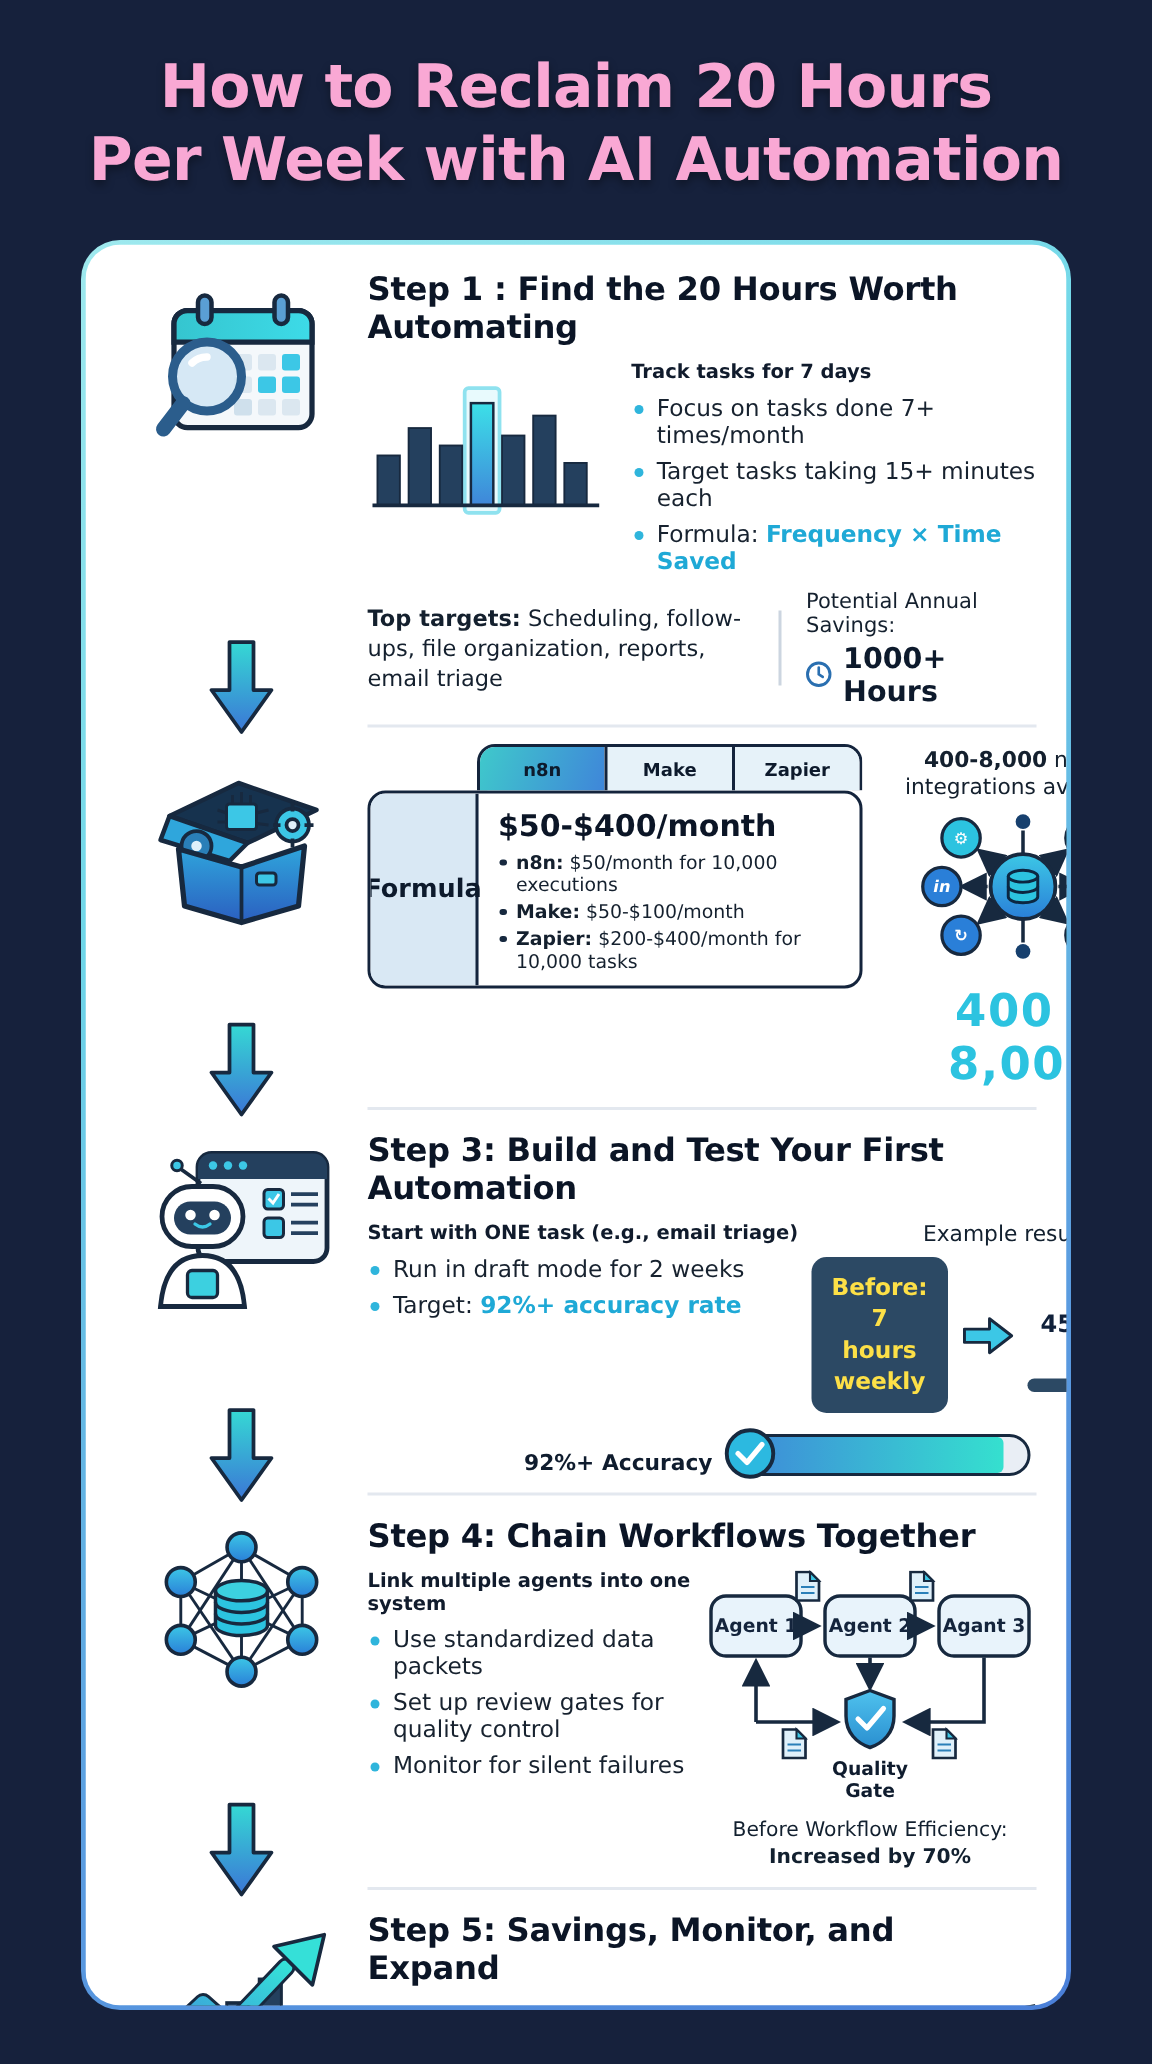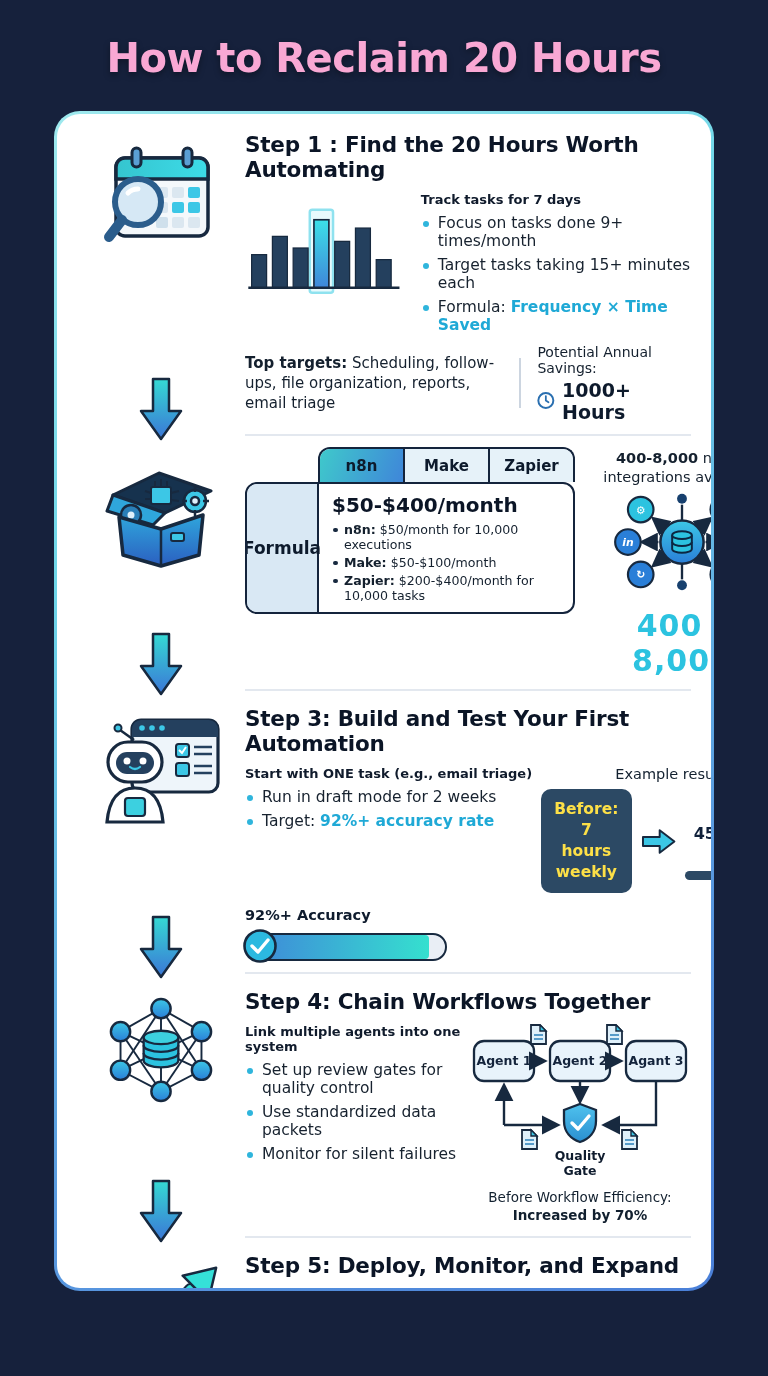--- a/index.html
+++ b/index.html
@@ -39,42 +39,42 @@
   .s1-row{display:flex;gap:18px;align-items:flex-start;}
   .s1-bottom{display:flex;align-items:center;margin-top:10px;}
   .targets{width:300px;font-size:15px;line-height:1.35;}
   .vdiv{width:2px;height:50px;background:#ccd5e0;margin:0 16px;flex:none;}
   .savings{font-size:14px;}
   .savings-val{display:flex;align-items:center;gap:7px;font-size:19px;font-weight:bold;color:#0d1a2c;margin-top:3px;}
   
   .s2-row{display:flex;gap:14px;}
   .price-table{width:330px;flex:none;font-size:0;}
   .pt-headers{display:flex;margin-left:73px;border:2.5px solid #14243c;border-bottom:none;border-radius:12px 12px 0 0;overflow:hidden;}
-  .pt-h{flex:1;text-align:center;font-size:15px;font-weight:bold;color:#0d1a2c;padding:8px 0 7px;background:#e6f2f9;border-left:2px solid #14243c;}
+  .pt-h{flex:1;text-align:center;font-size:12px;font-weight:bold;color:#0d1a2c;padding:8px 0 7px;background:#e6f2f9;border-left:2px solid #14243c;}
   .pt-h:first-child{border-left:none;background:linear-gradient(110deg,#3fc9cb 0%,#3f86d9 100%);}
   .pt-body{display:flex;border:2.5px solid #14243c;border-radius:12px;background:#ffffff;overflow:hidden;}
   .pt-rowlabel{width:70px;flex:none;background:#d9e8f4;border-right:2.5px solid #14243c;display:flex;align-items:center;justify-content:center;font-size:17px;font-weight:bold;color:#0d1a2c;}
   .pt-cell{padding:9px 10px 9px 13px;}
   .pt-cell h3{margin:0;font-size:20px;font-weight:bold;color:#0b1526;}
   ul.pt-list{list-style:none;margin:5px 0 0;padding:0;}
   ul.pt-list li{position:relative;padding-left:12px;font-size:12.6px;margin-top:3px;color:#14202e;}
   ul.pt-list li::before{content:"";position:absolute;left:1px;top:6px;width:4.5px;height:4.5px;border-radius:50%;background:#17293f;}
   .s2-right{flex:1;text-align:center;}
   .integr-cap{font-size:14.5px;line-height:1.3;width:186px;margin:2px auto 0;}
   .big-number{color:#2cc3e0;font-size:30px;font-weight:bold;letter-spacing:1px;margin-top:2px;}
   
   .s3-row{display:flex;}
   .s3-left{width:296px;flex:none;}
   .s3-right{flex:1;}
   .example-label{text-align:center;font-size:14.5px;color:#12202f;}
   .ba-row{display:flex;align-items:center;gap:9px;margin-top:7px;justify-content:center;}
   .before-box{background:#2c4964;color:#fde047;font-weight:bold;font-size:15.5px;line-height:1.35;border-radius:10px;padding:10px 13px;white-space:pre-line;text-align:center;}
   .after-box{font-weight:bold;font-size:16px;line-height:1.3;color:#10203a;text-align:center;white-space:pre-line;}
   .after-bar{height:9px;width:118px;background:#2c4964;border-radius:5px;margin:5px auto 0;}
-  .accuracy-row{display:flex;justify-content:flex-end;align-items:flex-start;gap:10px;margin-top:14px;padding-right:4px;flex-direction:column;}
+  .accuracy-row{display:flex;justify-content:flex-end;align-items:flex-end;gap:10px;margin-top:14px;padding-right:4px;}
   .acc-label{font-weight:bold;font-size:14.5px;color:#0f1c2e;}
   .acc-bar{position:relative;width:198px;height:24px;border:2.5px solid #17293f;border-radius:14px;background:#e9eef5;}
   .acc-fill{position:absolute;top:0;left:0;bottom:0;width:92%;background:linear-gradient(90deg,#3f86d9 0%,#35e0cf 100%);border-radius:12px 4px 4px 12px;}
   .acc-check{position:absolute;left:-6px;top:-8px;}
   
   .s4-row{display:flex;gap:8px;}
   .s4-left{flex:1;}
   .s4-right{width:222px;flex:none;text-align:center;}
   .efficiency{font-size:13.5px;line-height:1.35;margin-top:4px;color:#12202f;}
   
@@ -82,20 +82,21 @@
   .s5-left{flex:1;}
   .s5-right{width:252px;flex:none;}
   b{color:inherit;}
 </style>
 </head>
 <body>
 
 <div class="header">
   <h1>
     <span>How to Reclaim 20 Hours</span><br>
+    <span>Per Week with AI Automation</span>
   </h1>
 </div>
 
 <div class="card">
 
   <section class="step">
     <div class="icon-col">
       <svg class="step-icon" width="122" height="112" viewBox="0 0 122 112">
         <defs>
             <linearGradient id="calG" x1="0" y1="0" x2="1" y2="0">
@@ -150,21 +151,21 @@
             <rect x="108" y="48" width="18" height="56"></rect>
             <rect x="133" y="32" width="18" height="72"></rect>
             <rect x="158" y="70" width="18" height="34"></rect>
           </g>
           <rect x="83" y="22" width="18" height="82" fill="url(#barG)" stroke="#17293f" stroke-width="2"></rect>
           <line x1="4" y1="104" x2="186" y2="104" stroke="#17293f" stroke-width="3"></line>
         </svg>
         <div>
           <div class="lead">Track tasks for 7 days</div>
           <ul class="blt">
-            <li>Focus on tasks done 9+ times/month</li>
+            <li>Focus on tasks done 7+ times/month</li>
             <li>Target tasks taking 15+ minutes each</li>
             <li><span>Formula: </span><span class="cyan">Frequency × Time Saved</span></li>
           </ul>
         </div>
       </div>
       <div class="s1-bottom">
         <div class="targets"><b>Top targets:</b><span> Scheduling, follow-ups, file organization, reports, email triage</span></div>
         <div class="vdiv"></div>
         <div class="savings">
           <span>Potential Annual Savings:</span>
@@ -406,22 +407,22 @@
       <svg class="down-arrow" width="46" height="66" viewBox="0 0 46 66">
         <polygon points="15,2 31,2 31,34 43,34 23,62 3,34 15,34" fill="url(#arG1)" stroke="#17293f" stroke-width="2.5" stroke-linejoin="round"></polygon>
       </svg>
     </div>
     <div class="content sect">
       <h2 class="step-title">Step 4: Chain Workflows Together</h2>
       <div class="s4-row">
         <div class="s4-left">
           <div class="lead">Link multiple agents into one system</div>
           <ul class="blt">
+            <li>Use standardized data packets</li>
             <li>Set up review gates for quality control</li>
-            <li>Use standardized data packets</li>
             <li>Monitor for silent failures</li>
           </ul>
         </div>
         <div class="s4-right">
           <svg width="216" height="156" viewBox="0 0 216 156">
             <defs>
               <linearGradient id="shG" x1="0" y1="0" x2="0" y2="1">
                   <stop offset="0" stop-color="#4fc2ee"></stop>
                   <stop offset="1" stop-color="#2a8fd0"></stop>
                 </linearGradient>
@@ -510,21 +511,21 @@
         <g stroke="#17293f" stroke-width="2">
           <path d="M104 96 q-2 -14 12 -18 q2 12 -12 18" fill="#3cd0c8"></path>
           <path d="M104 96 q2 -12 -10 -16 q-4 10 10 16" fill="#3cc7e6"></path>
           <line x1="104" y1="108" x2="104" y2="92"></line>
           <path d="M92 108 a12 10 0 0 1 24 0 z" fill="#2a7fd8"></path>
         </g>
         <line x1="6" y1="108" x2="126" y2="108" stroke="#17293f" stroke-width="3"></line>
       </svg>
     </div>
     <div class="content">
-      <h2 class="step-title">Step 5: Deploy, Monitor, and Expand</h2>
+      <h2 class="step-title">Step 5: Savings, Monitor, and Expand</h2>
       <div class="s5-row">
         <div class="s5-left">
           
         </div>
         <div class="s5-right">
           <svg width="252" height="92" viewBox="0 0 252 92">
             <defs>
                 <linearGradient id="tlG" x1="0" y1="1" x2="1" y2="0">
                   <stop offset="0" stop-color="#3f86d9"></stop>
                   <stop offset="1" stop-color="#35e0d8"></stop>

